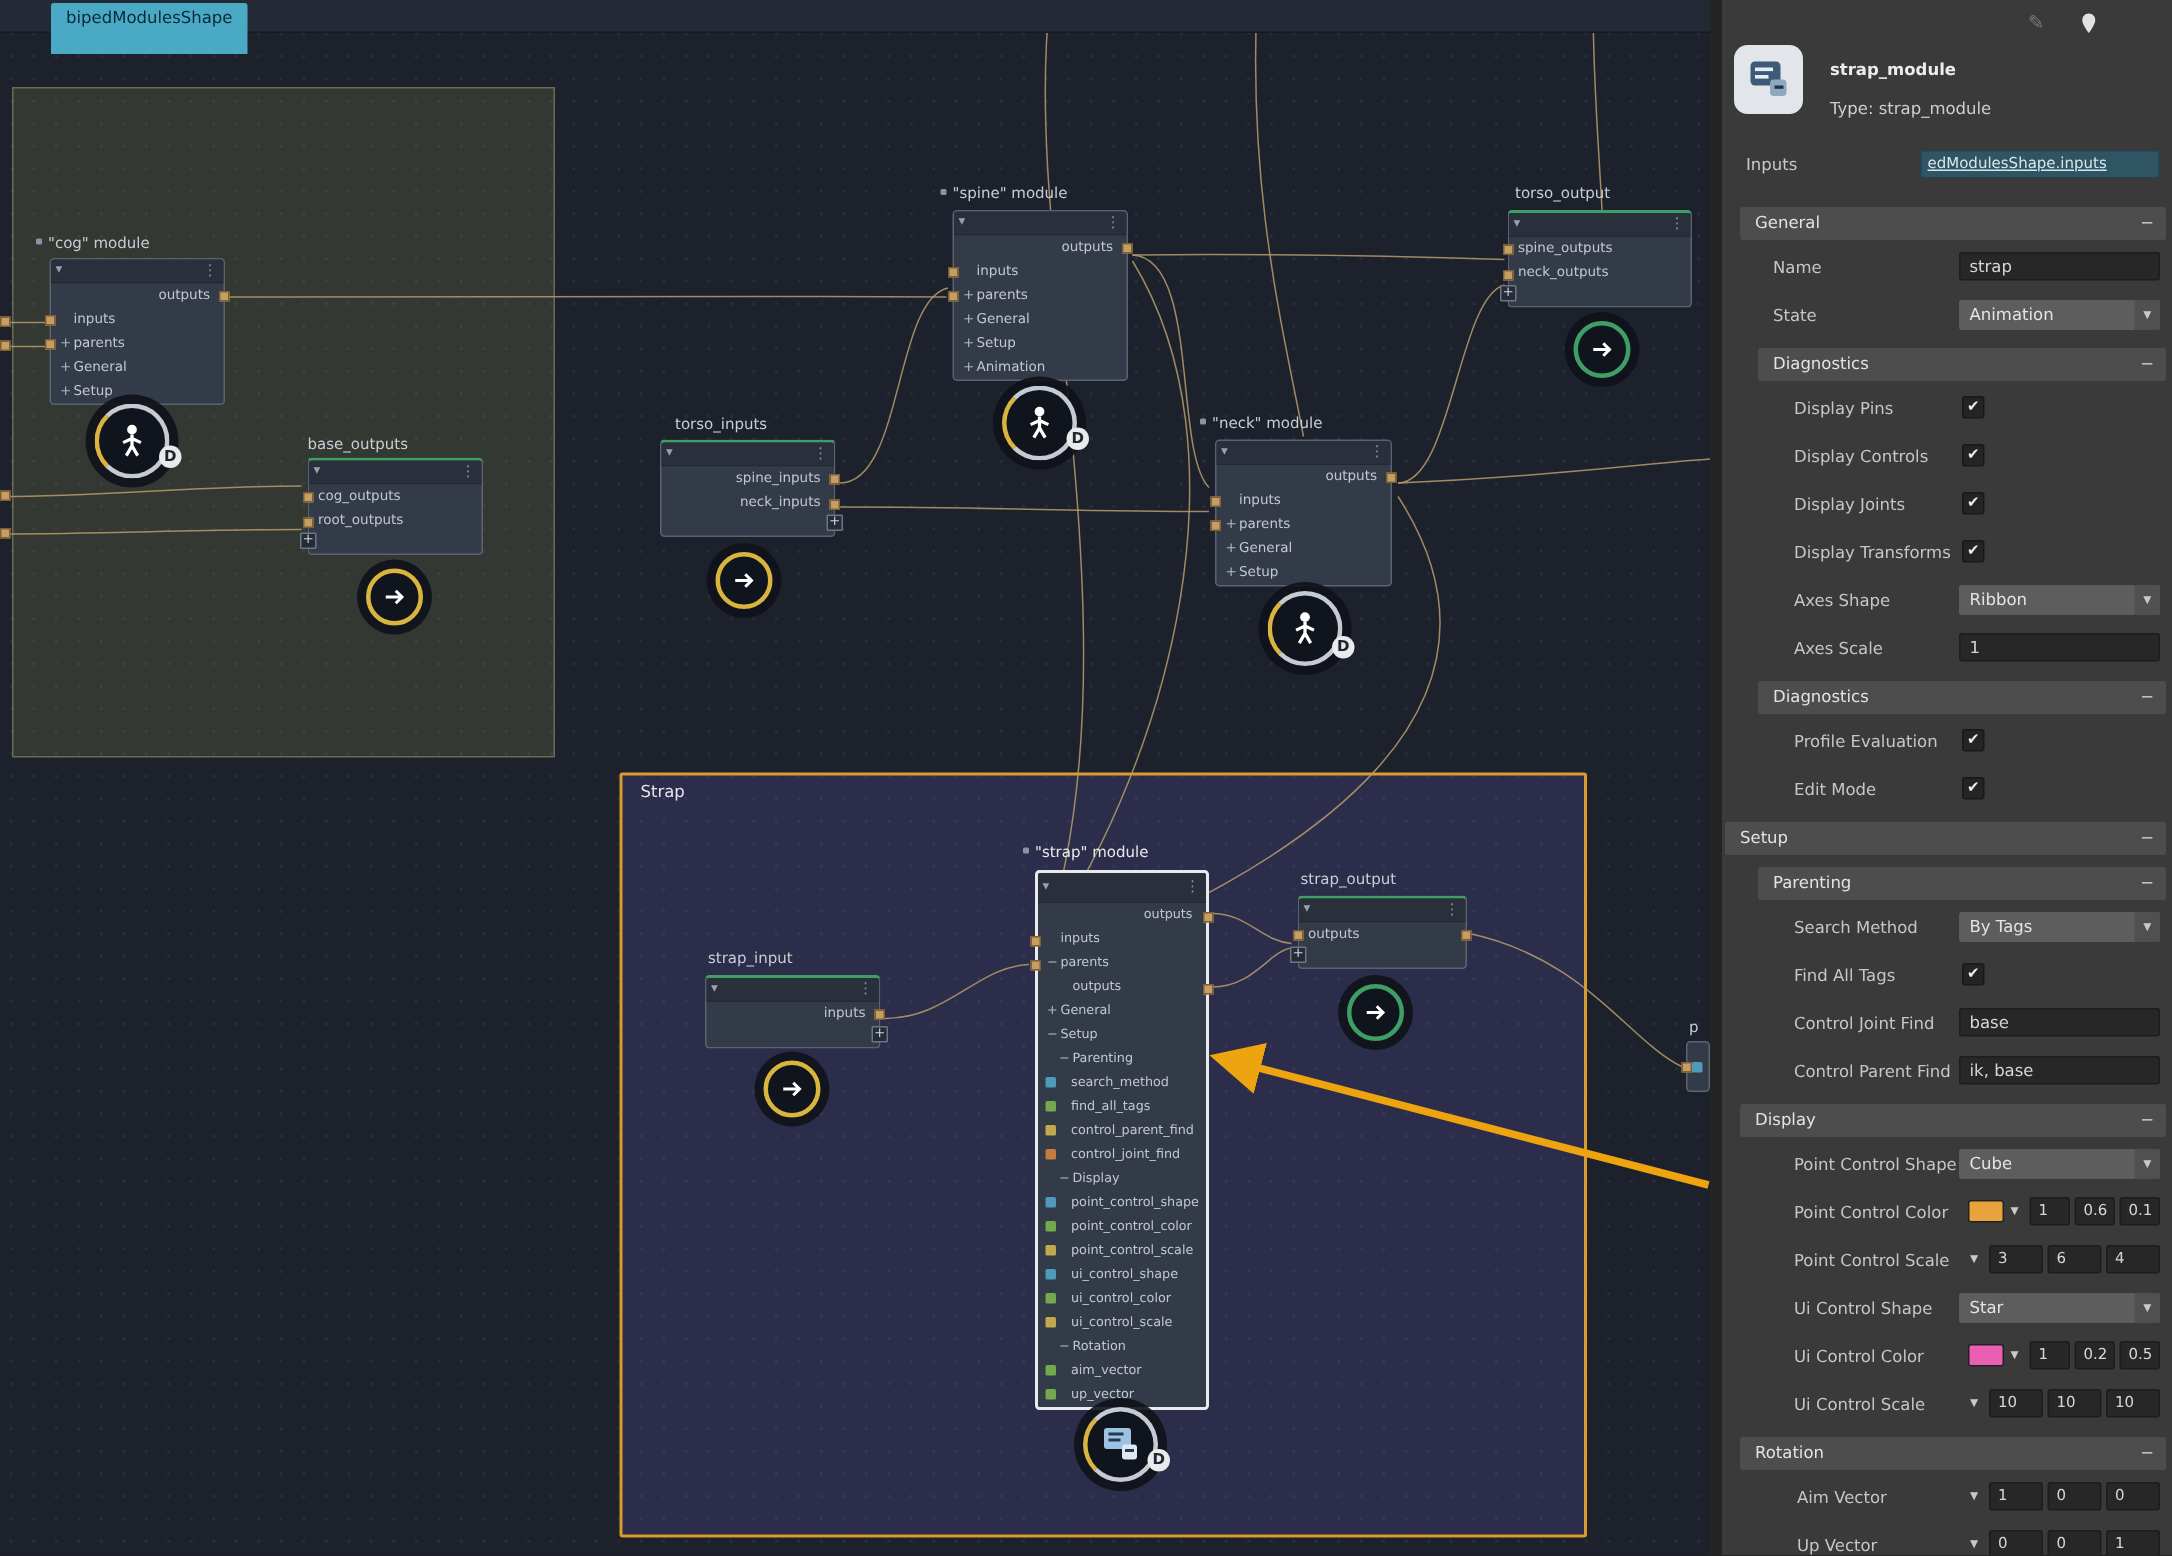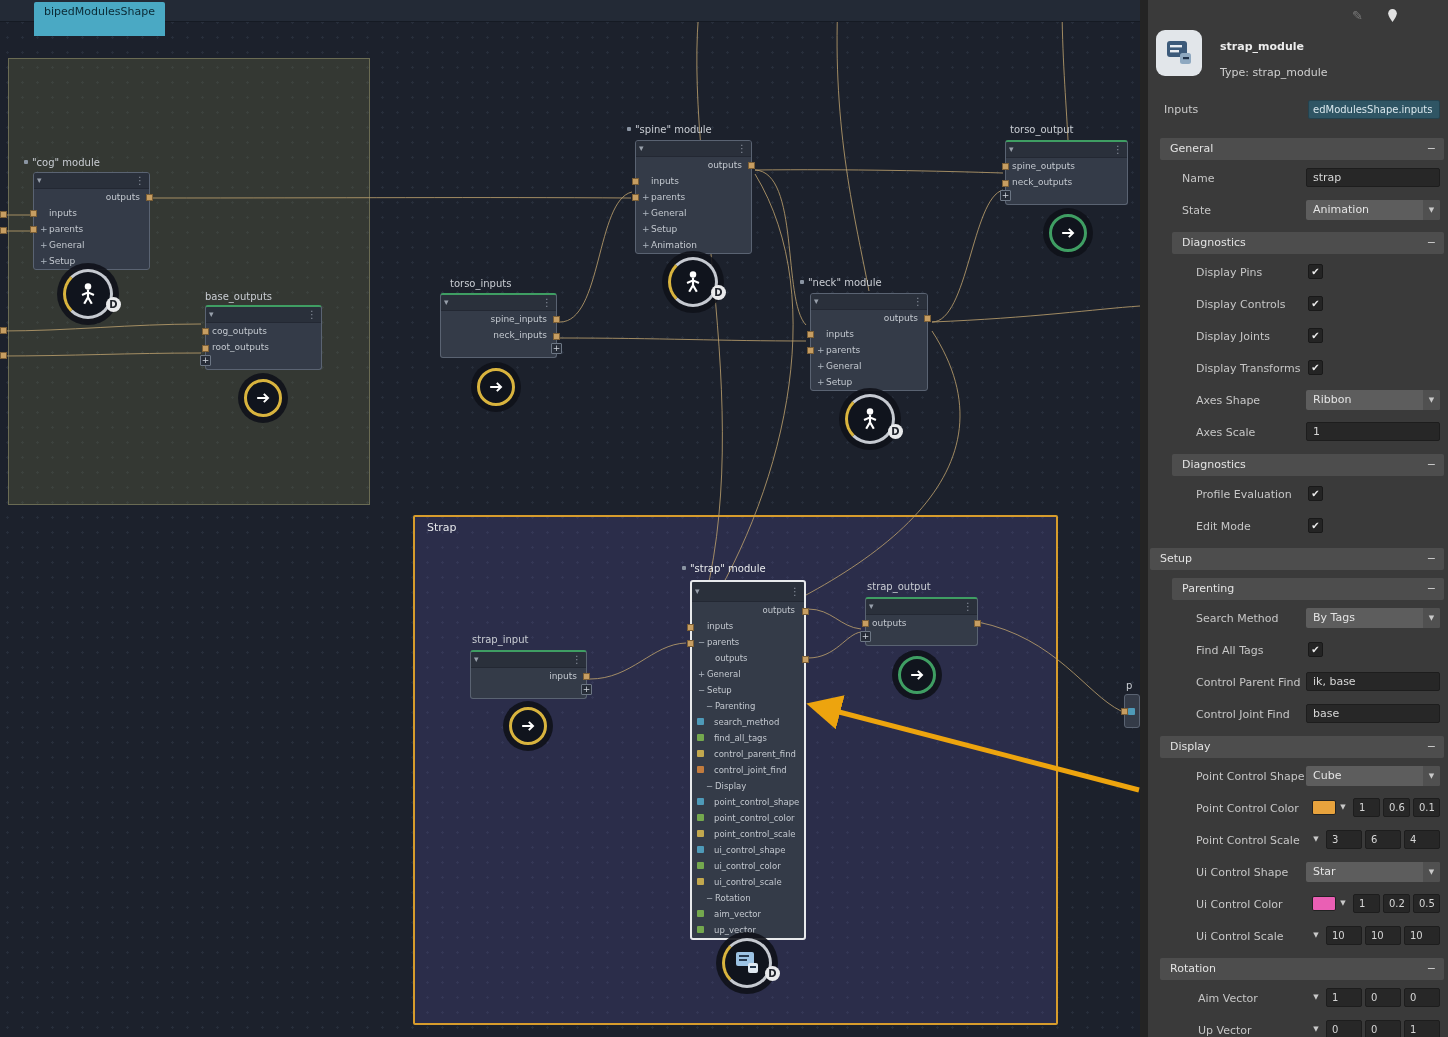--- a/index.html
+++ b/index.html
@@ -61,22 +61,22 @@
   .pi-pin{left:238px;}
   .pi-menu{left:264px;width:18px;}
   .pi-menu .bar{height:2px;background:#cccccc;margin:3px 0;border-radius:1px;}
   .phead{position:relative;height:72px;}
   .nicon{position:absolute;left:8px;top:2px;width:46px;height:46px;background:#e2e6ea;border-radius:9px;
     display:flex;align-items:center;justify-content:center;}
   .ptitle{position:absolute;left:72px;top:12px;font-size:11px;font-weight:bold;color:#ececec;}
   .psub{position:absolute;left:72px;top:38px;font-size:11px;color:#cfcfcf;}
   .pinputs{position:relative;height:22px;margin-bottom:16px;}
   .pinputs .lbl{position:absolute;left:16px;top:3px;}
-  .ifield{position:absolute;right:8px;top:0;width:132px;height:19px;background:#2f5564;border:1px solid #24424e;
-    color:#d8e6ec;font-size:10px;line-height:17px;padding:0 4px;overflow:hidden;white-space:nowrap;border-radius:2px;}
+  .ifield{position:absolute;right:8px;top:0;width:160px;height:19px;background:#2f5564;border:1px solid #24424e;
+    color:#d8e6ec;font-size:10px;line-height:17px;padding:0 4px;overflow:hidden;white-space:nowrap;border-radius:2px;text-decoration:underline;}
 
   .shead{position:relative;height:22px;margin-bottom:8px;background:#4d4d4d;border-radius:2px;line-height:22px;color:#e3e3e3;}
   .shead .t{padding-left:10px;}
   .hm{position:absolute;right:8px;top:0;color:#d0d0d0;}
   .sh0{margin-left:2px;margin-right:4px;}
   .sh1{margin-left:12px;margin-right:4px;}
   .sh2{margin-left:24px;margin-right:4px;}
 
   .prow{position:relative;height:22px;margin-bottom:10px;}
   .prow .lbl{position:absolute;top:4px;color:#c6c6c6;white-space:nowrap;}
@@ -455,26 +455,26 @@
     </div>
     <div class="prow">
       <span class="lbl lb2">Search Method</span>
       <div class="dd"><span class="dt">By Tags</span><span class="db">▼</span></div>
     </div>
     <div class="prow">
       <span class="lbl lb2">Find All Tags</span>
       <div class="cbx">✔</div>
     </div>
     <div class="prow">
+      <span class="lbl lb2">Control Joint Find</span>
+      <div class="tfield">base</div>
+    </div>
+    <div class="prow">
       <span class="lbl lb2">Control Parent Find</span>
       <div class="tfield">ik, base</div>
-    </div>
-    <div class="prow">
-      <span class="lbl lb2">Control Joint Find</span>
-      <div class="tfield">base</div>
     </div>
 
     <div class="shead sh1">
       <span class="t">Display</span><span class="hm">−</span>
     </div>
     <div class="prow">
       <span class="lbl lb2">Point Control Shape</span>
       <div class="dd"><span class="dt">Cube</span><span class="db">▼</span></div>
     </div>
     <div class="prow">

